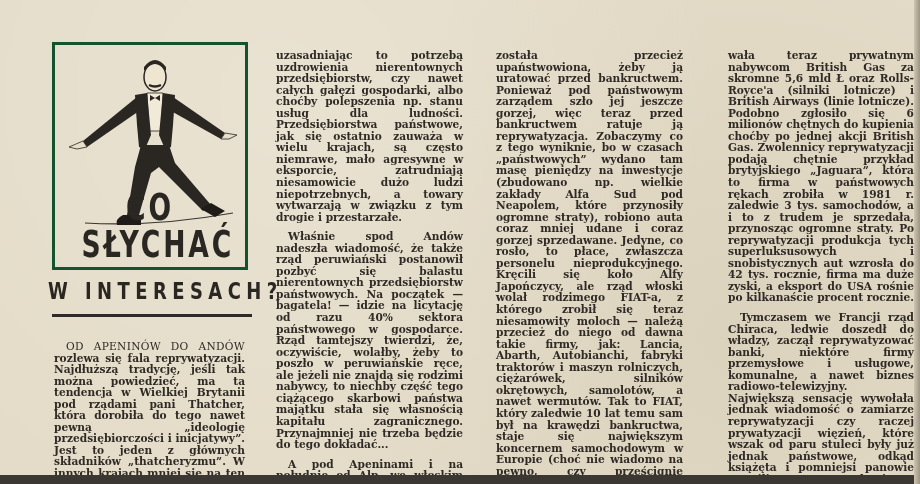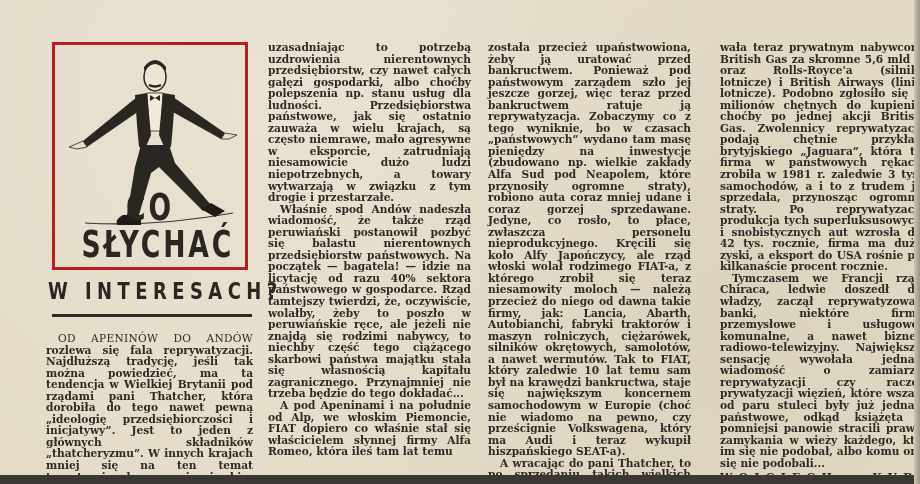--- a/index.html
+++ b/index.html
@@ -7,32 +7,32 @@
     width:920px; height:484px; overflow:hidden; position:relative;
     background:#e4dcc8;
     background-image: radial-gradient(circle at 30% 20%, rgba(255,255,255,0.18), rgba(0,0,0,0) 60%),
                       radial-gradient(circle at 80% 70%, rgba(120,100,60,0.08), rgba(0,0,0,0) 55%);
     color:#2a2622;
     font-family:"DejaVu Serif", serif;
   }
   .bottom-band { position:absolute; left:0; right:0; top:475px; height:9px; background:#3b3833; }
   .right-edge { position:absolute; top:0; right:0; width:6px; height:484px; background:linear-gradient(to right, #cfc6b0, #9c9484); }
 
-  .illus-box { position:absolute; left:52px; top:42px; width:196px; height:228px; border:3px solid #b91c1c; box-sizing:border-box; }
+  .illus-box { position:absolute; left:52px; top:42px; width:196px; height:228px; border:3px solid #14532d; box-sizing:border-box; }
   .illus-svg { position:absolute; left:10px; top:10px; }
   .headline-1 { position:absolute; left:0; right:0; bottom:4px; text-align:center;
     font-family:"DejaVu Sans", sans-serif; font-weight:bold; font-size:37px; letter-spacing:4px;
     transform:scaleX(0.72); transform-origin:center; color:#2a2622; line-height:1; }
   .headline-2 { position:absolute; left:48px; top:280px; width:208px; text-align:center;
     font-family:"DejaVu Sans", sans-serif; font-weight:bold; font-size:23px; letter-spacing:7px;
     transform:scaleX(0.78); transform-origin:left center; white-space:nowrap; color:#2a2622; line-height:1; }
   .headline-rule { position:absolute; left:52px; top:314px; width:200px; height:3px; background:#2e2a26; }
 
   .col { position:absolute; font-size:10.6px; line-height:11.55px; font-weight:bold; text-align:justify; color:#2f2a25; }
-  .col p { margin:0; }
+  .col p { margin:8px; }
   .col .indent { text-indent:12px; }
   .col1 { left:46px; top:333px; width:207px; }
   .col2 { left:268px; top:42px; width:203px; }
   .col3 { left:488px; top:42px; width:203px; }
   .col4 { left:720px; top:42px; width:202px; }
   .lead { font-weight:normal; letter-spacing:0.3px; }
   .byline { margin-top:3px; font-weight:bold; font-size:11px; letter-spacing:6.2px; white-space:nowrap; text-align:left; word-spacing:24px; }
 </style>
 </head>
 <body>

